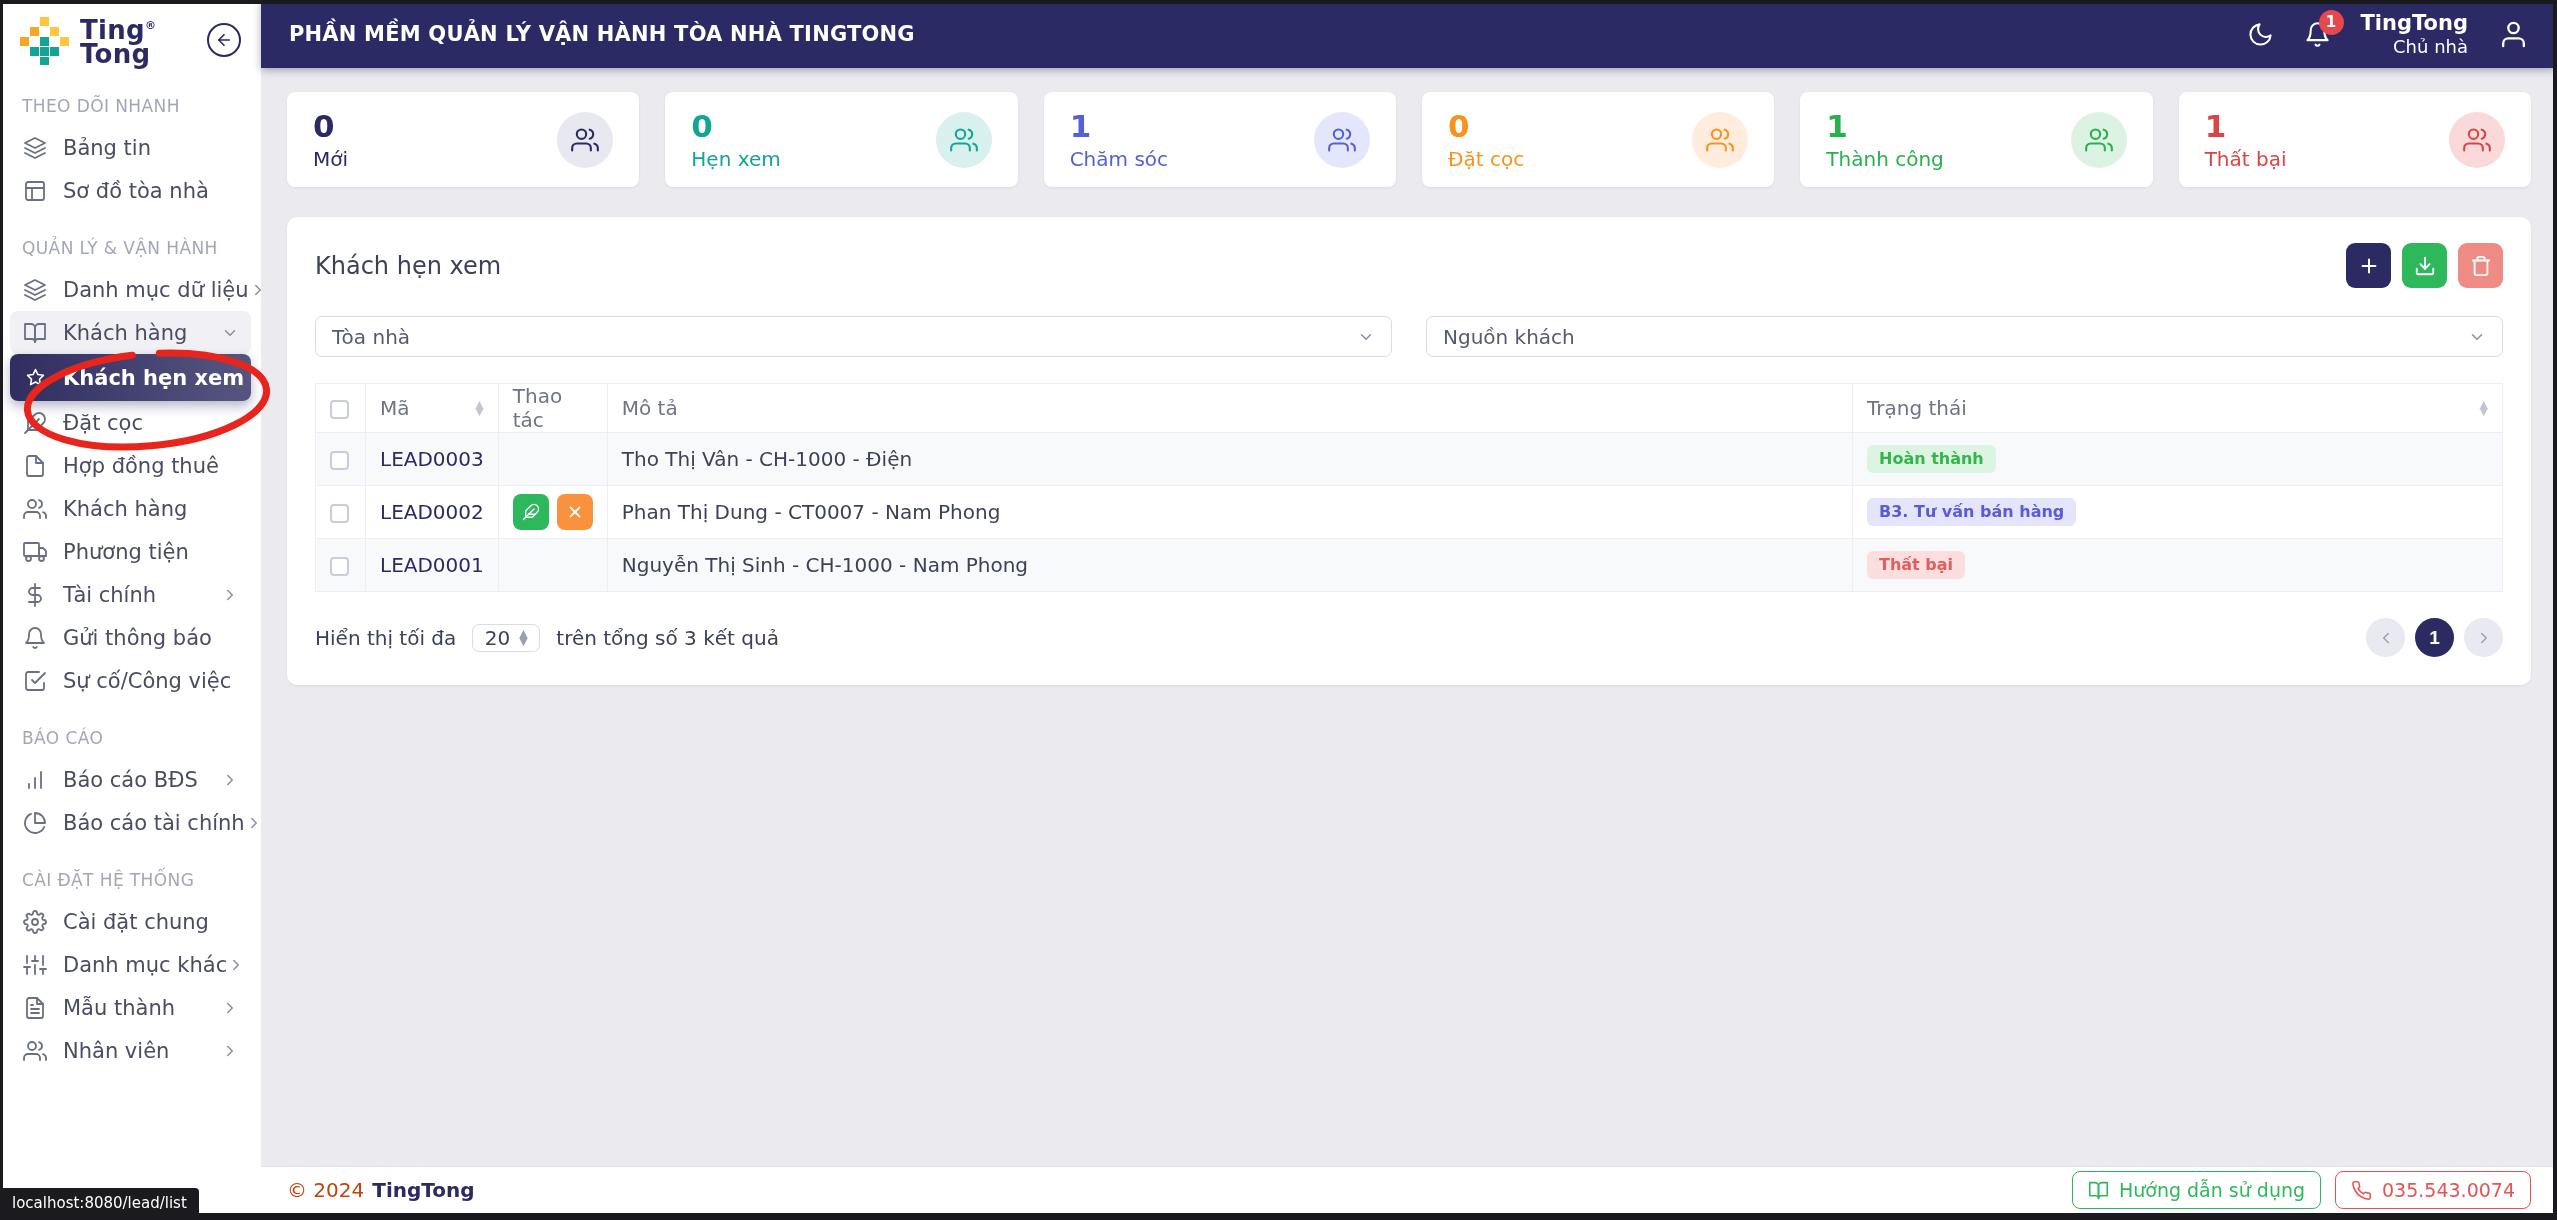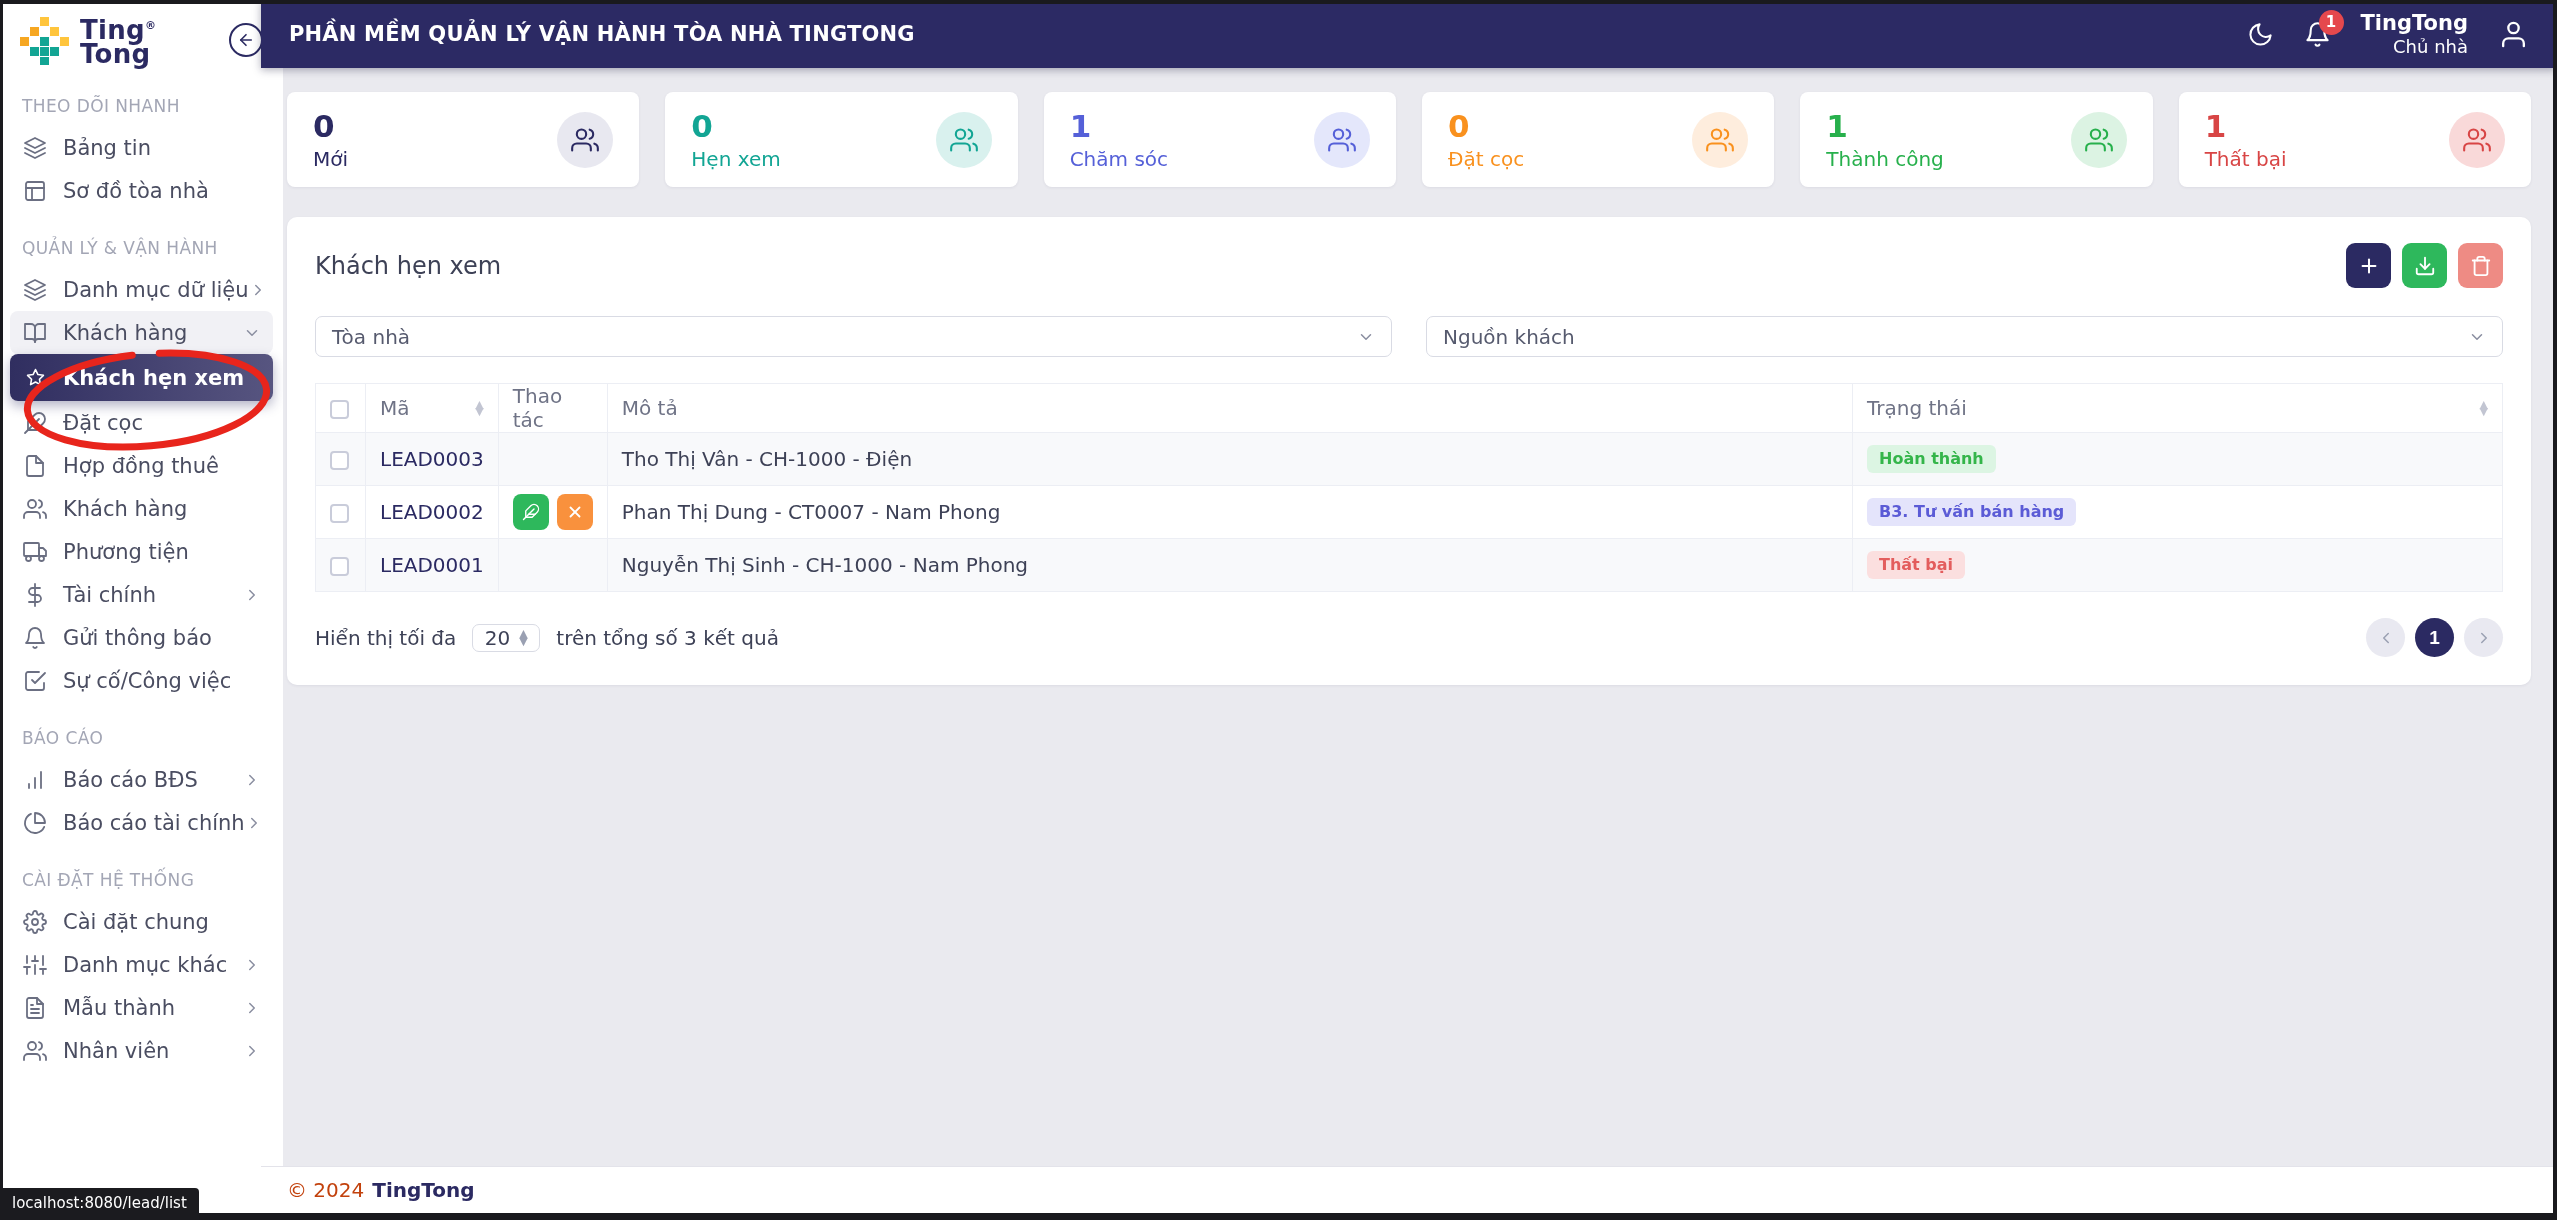--- a/index.html
+++ b/index.html
@@ -9,21 +9,21 @@
     background:#eaeaef;font-family:"DejaVu Sans","Liberation Sans",sans-serif;
   }
   
   .edge{position:absolute;background:#1a1a1e;z-index:15;}
   .edge-top{left:0;top:0;right:0;height:4px;}
   .edge-left{left:0;top:0;bottom:0;width:3px;}
   .edge-right{right:0;top:0;bottom:0;width:4px;}
   .edge-bottom{left:0;right:0;bottom:0;height:7px;}
 
   
-  .sidebar{position:absolute;left:0;top:0;bottom:7px;width:283px;background:#fff;z-index:5;overflow:hidden;}
+  .sidebar{position:absolute;left:0;top:0;bottom:7px;width:261px;background:#fff;z-index:5;overflow:hidden;}
   .logo-row{display:flex;align-items:center;height:80px;padding:0 20px;}
   .logo-mark{width:50px;height:50px;margin-right:10px;flex:none;}
   .logo-text{font-size:26px;line-height:24px;font-weight:800;color:#2b2a62;letter-spacing:.3px;}
   .logo-text sup{font-size:11px;}
   .collapse-btn{margin-left:auto;width:34px;height:34px;border-radius:50%;border:2px solid #2b2a62;display:flex;align-items:center;justify-content:center;color:#2b2a62;background:#fff;cursor:pointer;}
   .collapse-btn svg{width:18px;height:18px;}
   .nav-section{margin:26px 22px 10px;font-size:17px;color:#a3a6b5;letter-spacing:.4px;}
   .nav-section.first{margin-top:16px;}
   .nav-item{height:43px;display:flex;align-items:center;margin:0 10px;padding:0 12px;border-radius:8px;color:#4a4d61;font-size:21px;cursor:pointer;}
   .nav-item .nav-ic{display:flex;width:26px;justify-content:center;color:#6b6f82;flex:none;}
@@ -728,20 +728,38 @@
               </span>
             </button>
         </div>
       </div>
     </section>
   </main>
 
   <footer class="footer">
     <span class="copyright">© 2024</span>
     <span class="brand">TingTong</span>
+    <div class="footer-right">
+      <button class="pill pill-guide">
+        <span style="display:flex">
+            <svg>
+              <use href="#i-book"></use>
+            </svg>
+          </span>
+        <span>Hướng dẫn sử dụng</span>
+      </button>
+      <button class="pill pill-phone">
+        <span style="display:flex">
+            <svg>
+              <use href="#i-phone"></use>
+            </svg>
+          </span>
+        <span>035.543.0074</span>
+      </button>
+    </div>
   </footer>
 
   <div class="status-tooltip">localhost:8080/lead/list</div>
 
   <div class="edge edge-top"></div>
   <div class="edge edge-left"></div>
   <div class="edge edge-right"></div>
   <div class="edge edge-bottom"></div>
 </div>
 

